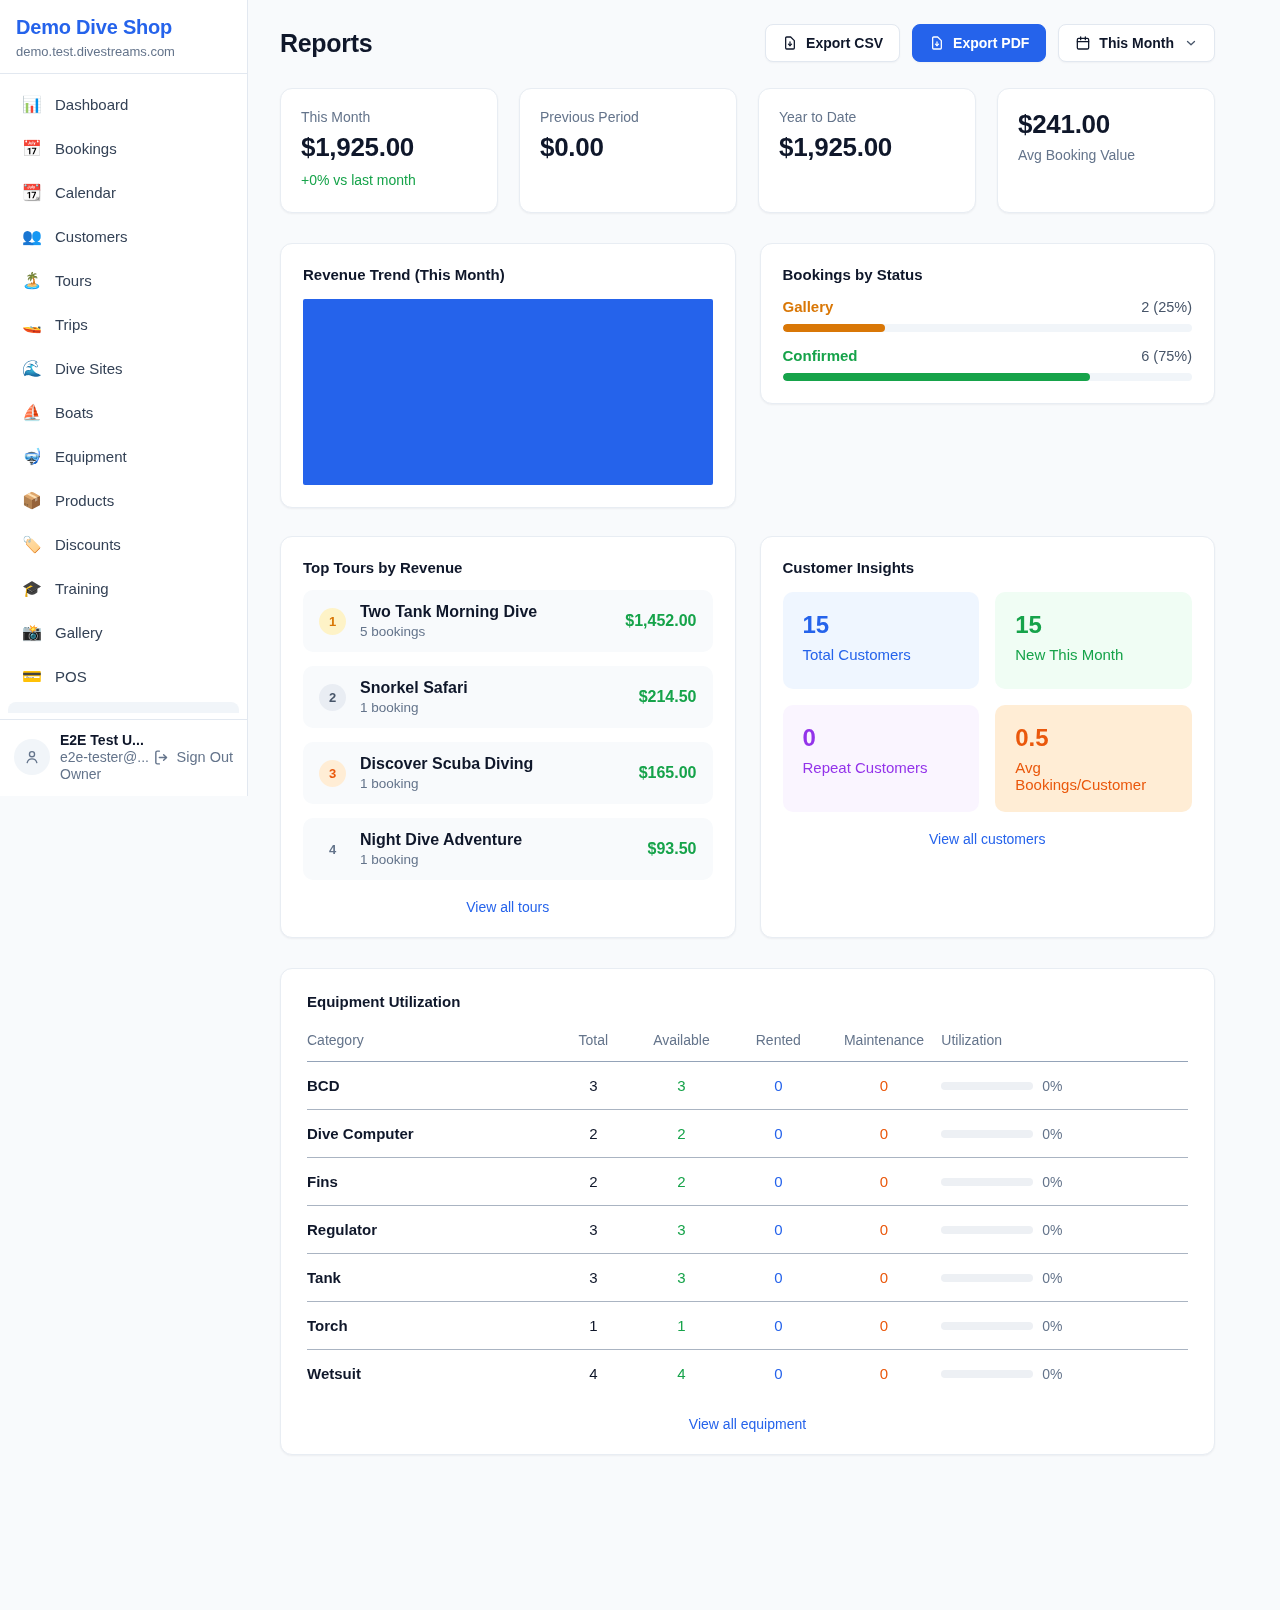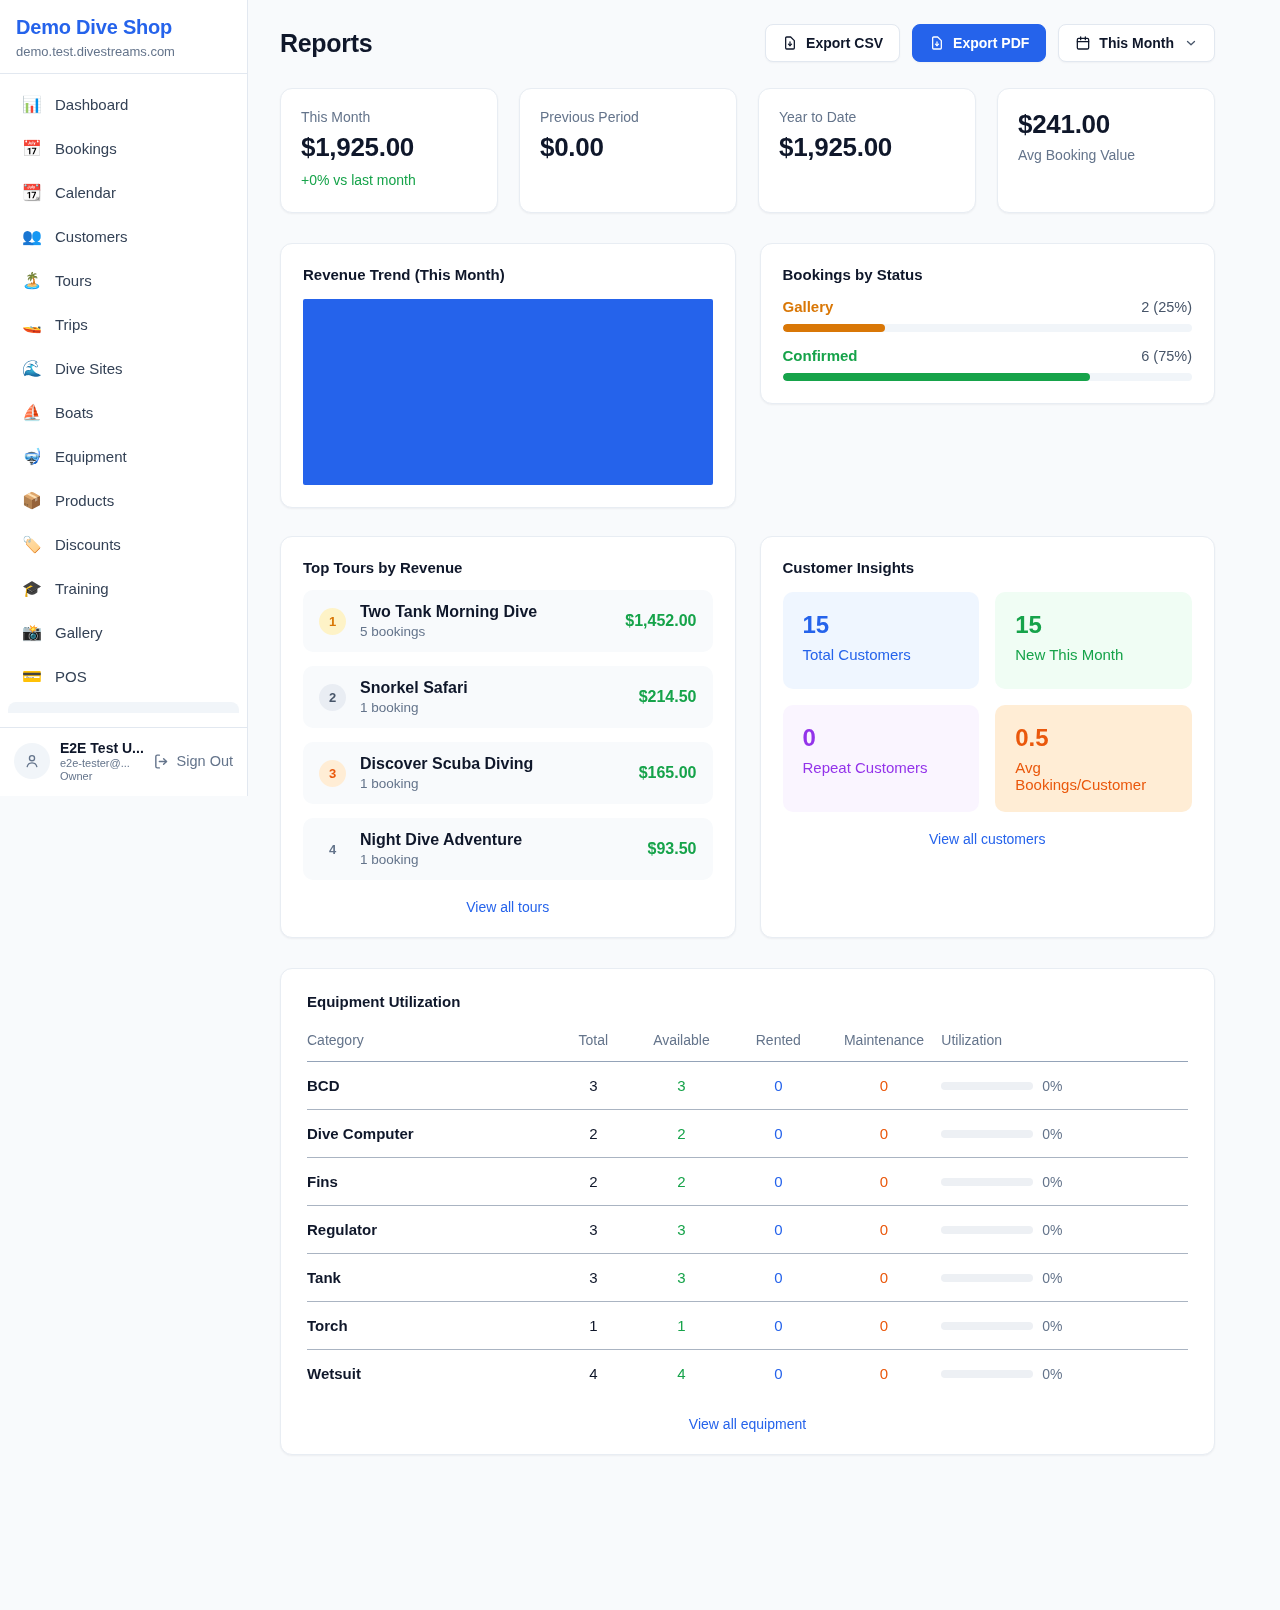--- a/index.html
+++ b/index.html
@@ -32,21 +32,21 @@
   .nav-cutoff { height: 11px; margin: 0 0 0 0; background:#f1f5f9; border-radius: 8px 8px 0 0; }
   .side-user {
     border-top: 1px solid #e2e8f0;
     padding: 12px 14px 14px;
     display:flex; align-items:center; gap:10px;
   }
   .avatar { width:36px; height:36px; flex:none; border-radius:50%; background:#f1f5f9;
     display:flex; align-items:center; justify-content:center; color:#64748b; }
   .uinfo { min-width:0; flex:1; }
   .uname { font-size:14px; font-weight:700; color:#0f172a; white-space:nowrap; }
-  .umail, .urole { font-size:11px; color:#64748b; white-space:nowrap; margin-top:1px; }
+  .umail, .urole { font-size:14px; color:#64748b; white-space:nowrap; margin-top:1px; }
   .signout { display:flex; align-items:center; gap:7px; color:#64748b; font-size:14.5px;
     background:none; border:none; cursor:pointer; font-family:inherit; flex:none; }
   
   .main { margin-left: 248px; padding: 24px 65px 40px 32px; }
   .page-head { display:flex; align-items:center; justify-content:space-between; margin-bottom: 26px; }
   .page-title { font-size: 25px; font-weight: 800; letter-spacing:-.3px; color:#0f172a; }
   .head-actions { display:flex; gap:12px; }
   .btn {
     display:flex; align-items:center; gap:8px;
     height: 38px; padding: 0 16px;

